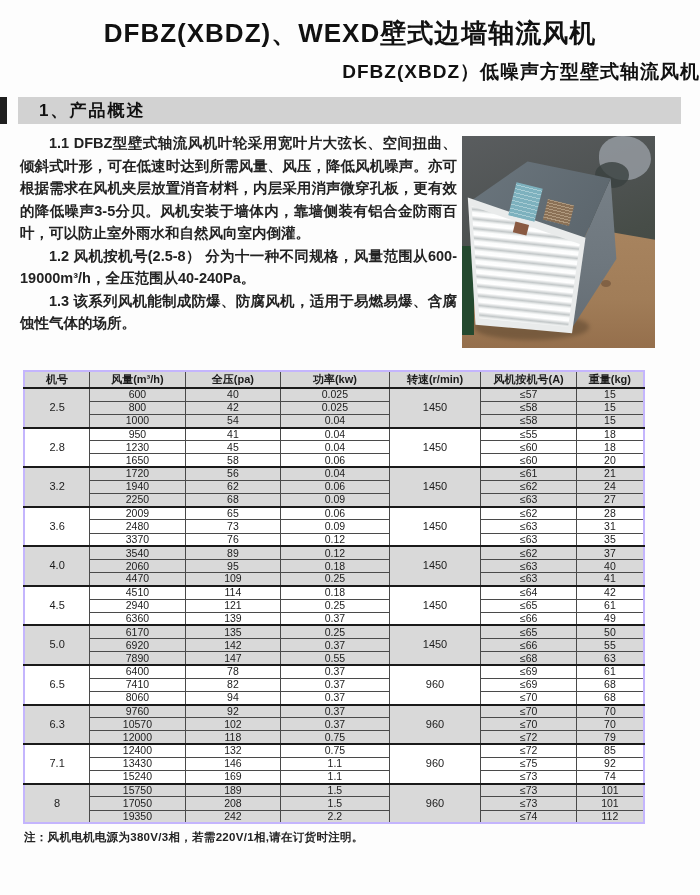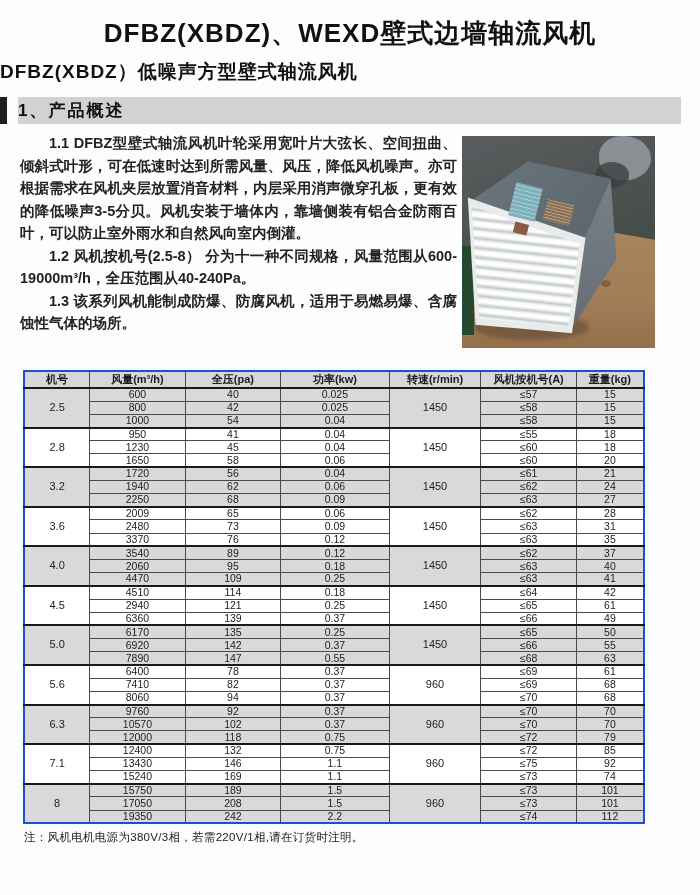--- a/index.html
+++ b/index.html
@@ -12,33 +12,33 @@
     overflow: hidden;
   }
   .page { width: 700px; height: 775px; position: relative; }
 
   
   .title {
     text-align: center; font-weight: bold; font-size: 26px;
     letter-spacing: 1px; padding-top: 16px; color: #111;
   }
   .subtitle {
-    text-align: left; font-weight: bold; font-size: 19px;
+    text-align: right; font-weight: bold; font-size: 19px;
     letter-spacing: 1px; margin-top: 8px; color: #111;
   }
 
   
   .section-bar { display: flex; align-items: stretch; height: 27px; margin-top: 12px; }
   .edge-block { width: 7px; background: #1f1f1f; }
   .bar-gap { width: 11px; }
   .bar-bg {
     flex: 1; margin-right: 19px; background: #d2d2d2;
     display: flex; align-items: center;
     font-size: 17px; font-weight: 600; color: #111;
-    letter-spacing: 2px;
+    padding-left: 21px; letter-spacing: 2px;
   }
 
   
   .overview-row { display: flex; margin: 8px 20px 0 20px; }
   .para-col { width: 437px; }
   .para-col p {
     font-size: 14.5px; line-height: 22.5px; font-weight: 600;
     text-align: justify; text-indent: 2em; color: #222;
   }
 
@@ -81,39 +81,39 @@
   .ph-label-brown { left: 43%; top: 31%; width: 14%; height: 10%;
     background: repeating-linear-gradient(0deg, #8b7156 0 2px, #b09a7f 2px 3px);
     transform: rotate(14deg); }
   .ph-label-red { left: 27%; top: 41%; width: 7%; height: 5%;
     background: #8a5a42; transform: rotate(14deg); }
 
   
   .table-wrap { margin: 22px 0 0 23px; }
   table.perf {
     border-collapse: collapse; width: 622px;
-    border: 2px solid #1d4ed8; table-layout: fixed;
+    border: 2px solid #c4b5fd; table-layout: fixed;
     background: #fff;
   }
   table.perf th, table.perf td {
     border: 1px solid #4a4a4a;
     text-align: center; vertical-align: middle;
     font-size: 10.5px; color: #1c1c1c;
     height: 13.2px; line-height: 1.05; padding: 0;
     overflow: hidden; white-space: nowrap;
   }
   table.perf th {
     height: 17px; font-size: 11px; font-weight: 600; background: #d7d7d7;
   }
   table.perf tr.shaded td { background: #d9d9d9; }
   table.perf tr.gstart td { border-top: 2px solid #1a1a1a; }
   table.perf td.model, table.perf td.speed { font-size: 11px; }
 
   .note {
-    margin: 6px 0 8px 24px; font-size: 11.5px; font-weight: normal; color: #222;
+    margin: 6px 0 8px 24px; font-size: 11.5px; font-weight: bold; color: #222;
     letter-spacing: .3px;
   }
 </style>
 </head>
 <body>
 
 <div class="page">
 
   <div class="title">DFBZ(XBDZ)、WEXD壁式边墙轴流风机</div>
   <div class="subtitle">DFBZ(XBDZ）低噪声方型壁式轴流风机</div>
@@ -327,21 +327,21 @@
             <td>55</td>
           </tr>
           <tr class="shaded">
             <td>7890</td>
             <td>147</td>
             <td>0.55</td>
             <td>≤68</td>
             <td>63</td>
           </tr>
           <tr class=" gstart">
-            <td rowspan="3" class="model">5.6</td>
+            <td rowspan="3" class="model">6.5</td>
             <td>6400</td>
             <td>78</td>
             <td>0.37</td>
             <td rowspan="3" class="speed">960</td>
             <td>≤69</td>
             <td>61</td>
           </tr>
           <tr class="">
             <td>7410</td>
             <td>82</td>

